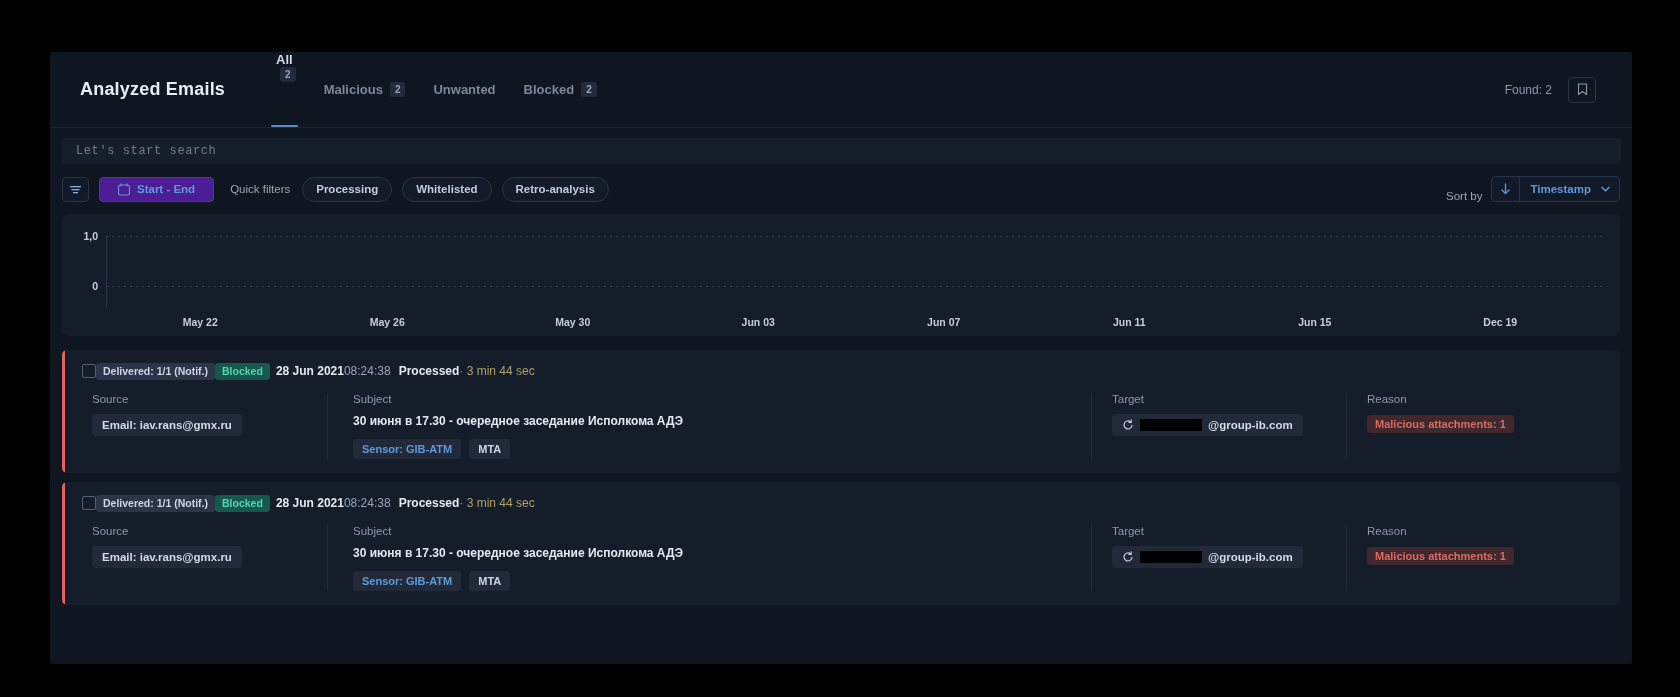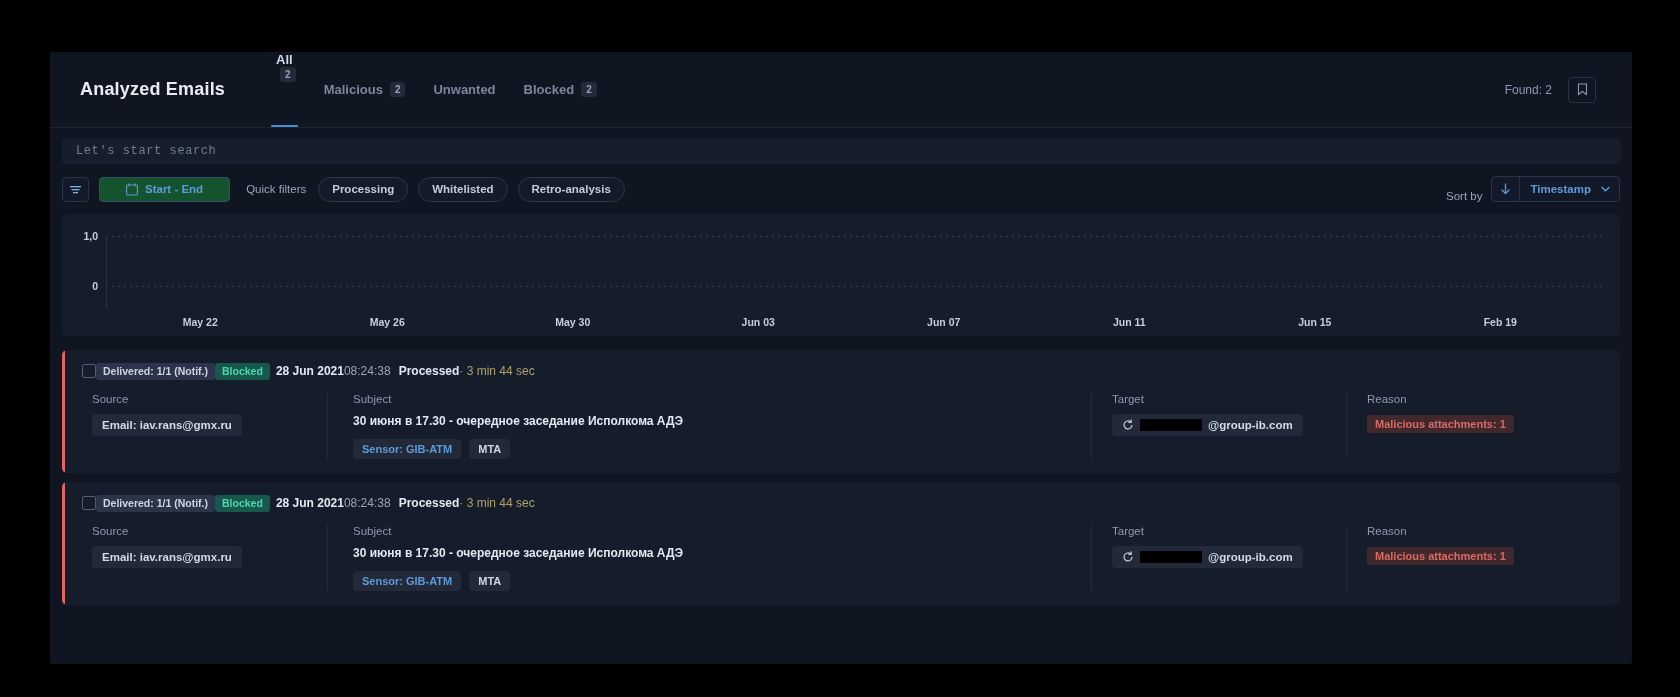--- a/index.html
+++ b/index.html
@@ -108,23 +108,23 @@
     border-radius: 4px;
     display: flex; align-items: center; justify-content: center;
     cursor: pointer;
     background: #121929;
   }
   .date-btn {
     height: 25px;
     border: 1px solid #31506f;
     border-radius: 4px;
     display: flex; align-items: center; gap: 7px;
-    padding: 0 26px;
-    cursor: pointer;
-    background: #14532d;
+    padding: 0 18px;
+    cursor: pointer;
+    background: #4c1d95;
   }
   .date-btn .lbl { font-size: 11.5px; color: #5e9ad8; font-weight: bold; }
   .quick-label { font-size: 11.5px; color: #9aa5b8; margin-left: 6px; margin-right: 2px; }
   .chip {
     height: 25px;
     border: 1px solid #2c3purposeful; 
     border: 1px solid #2c3549;
     border-radius: 13px;
     display: flex; align-items: center;
     padding: 0 13px;
@@ -396,21 +396,21 @@
         <div class="y-label" style="top:72px;">0</div>
       </div>
       <div class="xlabels">
         <div class="xlabel" style="left:6.3%;">May 22</div>
         <div class="xlabel" style="left:18.8%;">May 26</div>
         <div class="xlabel" style="left:31.2%;">May 30</div>
         <div class="xlabel" style="left:43.6%;">Jun 03</div>
         <div class="xlabel" style="left:56.0%;">Jun 07</div>
         <div class="xlabel" style="left:68.4%;">Jun 11</div>
         <div class="xlabel" style="left:80.8%;">Jun 15</div>
-        <div class="xlabel" style="left:93.2%;">Feb 19</div>
+        <div class="xlabel" style="left:93.2%;">Dec 19</div>
       </div>
     </div>
   </div>
 
   <div class="rows">
 
     <div class="row">
       <div class="row-top">
         <div class="cb"></div>
         <span class="badge-deliv">Delivered: 1/1 (Notif.)</span>

